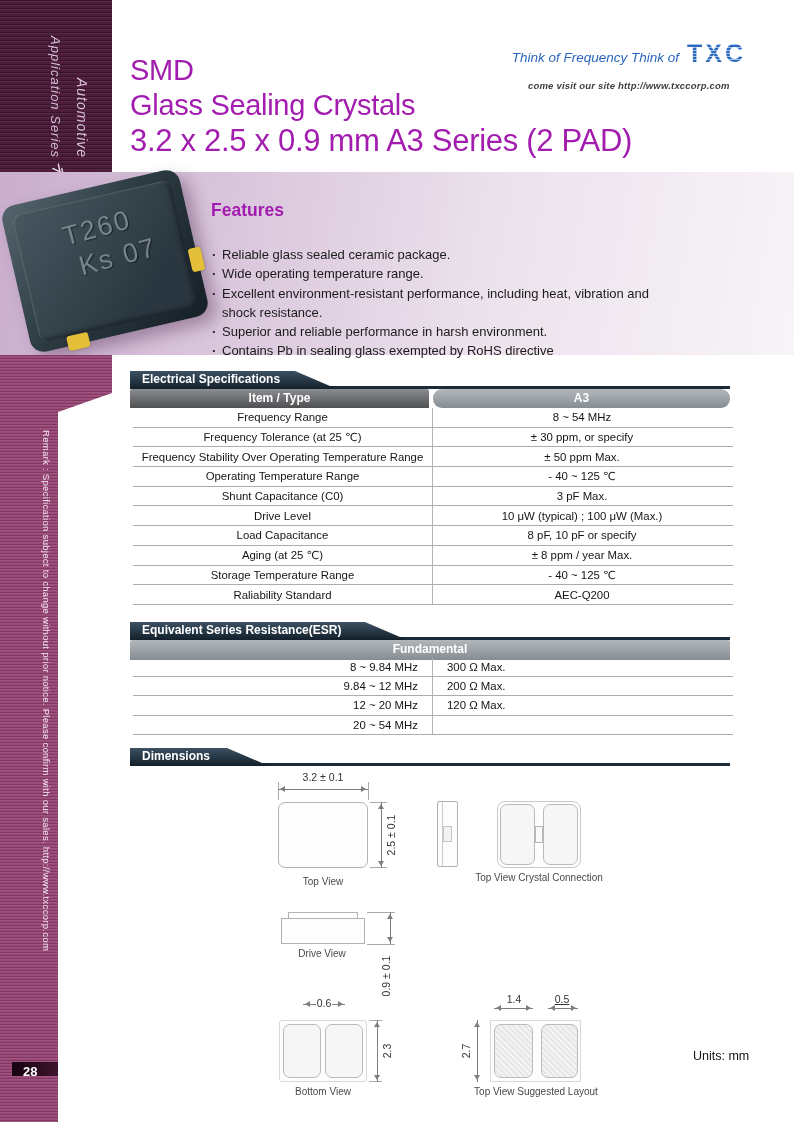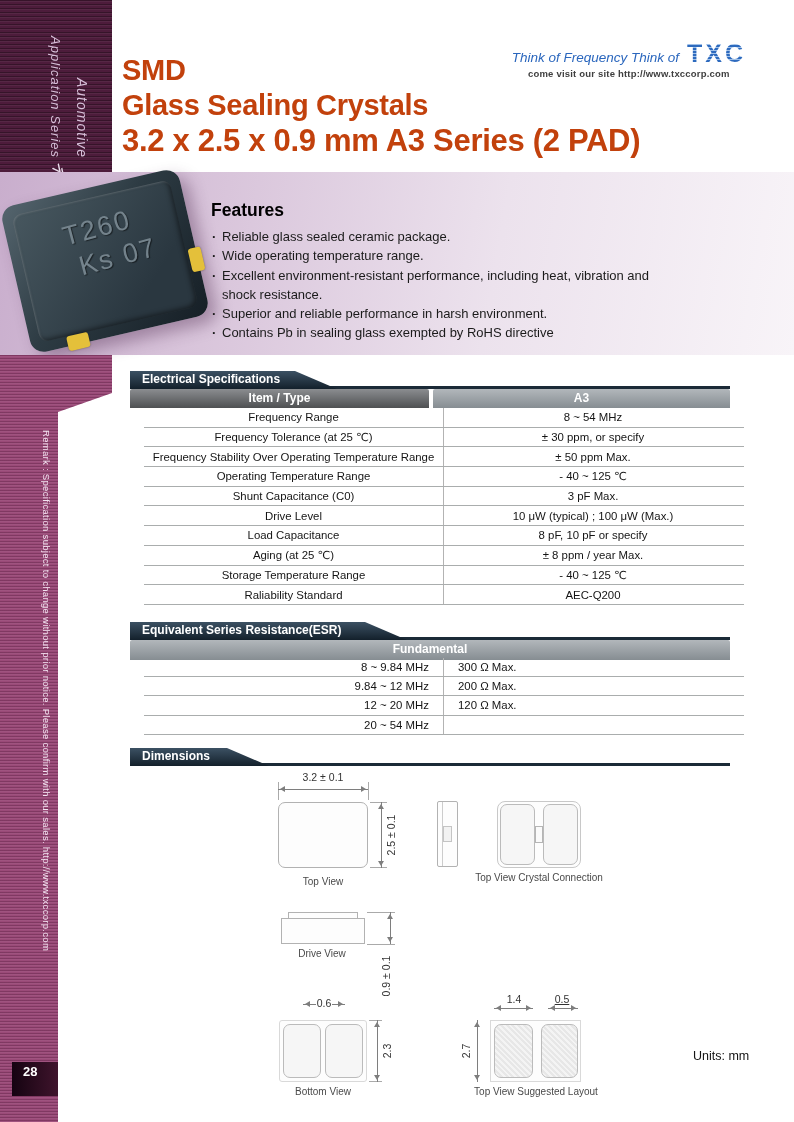--- a/index.html
+++ b/index.html
@@ -11,82 +11,82 @@
   .top-block{position:absolute;left:0;top:0;width:112px;height:172px;
     background-color:#4d1c3b;
     background-image:repeating-linear-gradient(180deg,rgba(0,0,0,.30) 0 1px,rgba(255,255,255,.05) 1px 2px,rgba(0,0,0,0) 2px 4px);}
   .vcol{position:absolute;writing-mode:vertical-rl;font-style:italic;color:#d6bfd8;letter-spacing:1px;}
   .vcol1{left:74px;top:78px;font-size:14px;}
   .vcol2{left:48px;top:36px;font-size:13px;}
   .series-arrow{position:absolute;left:52px;top:162px;font-size:15px;color:#e9dcea;
     transform:rotate(52deg);text-shadow:1px 1px 1px rgba(60,20,50,.6);}
 
   
-  .title-line{position:absolute;left:122px;color:#c2410c;font-weight:bold;letter-spacing:-.3px;}
+  .title-line{position:absolute;left:130px;color:#a21caf;font-weight:normal;letter-spacing:-.3px;}
   .t1{top:54px;font-size:29px;}
   .t2{top:89px;font-size:29px;}
   .t3{top:123px;font-size:31px;}
 
   .brand{position:absolute;right:48px;top:42px;text-align:center;}
   .brand-row{display:flex;align-items:baseline;justify-content:flex-end;gap:8px;}
   .slogan{font-style:italic;font-size:13.5px;color:#2a66bd;font-weight:500;}
   .txc{font-size:25px;font-weight:800;letter-spacing:3px;color:#2d6abe;line-height:22px;}
   @supports ((-webkit-background-clip:text)) {
     .txc{background:repeating-linear-gradient(180deg,#2d6abe 0 2px,#9fc0e8 2px 3px);
          -webkit-background-clip:text;-webkit-text-fill-color:transparent;}
   }
-  .site{margin-top:3px;font-size:9.5px;font-weight:bold;color:#3f3f3f;letter-spacing:.2px;}
+  .site{margin-top:15px;font-size:9.5px;font-style:italic;font-weight:bold;color:#3f3f3f;letter-spacing:.2px;}
 
   
   .photo-band{position:absolute;left:0;top:172px;width:794px;height:183px;
     background:linear-gradient(100deg,#c9aecd 0%,#d9c5db 28%,#ece2ed 62%,#f8f4f8 100%);}
   .chip{position:absolute;left:14px;top:14px;width:182px;height:150px;transform:rotate(-13deg);
     border-radius:14px;background:linear-gradient(135deg,#55656e 0%,#2d3b43 45%,#161f26 100%);
     box-shadow:7px 9px 16px rgba(70,35,70,.38);}
   .chip-face{position:absolute;inset:10px;border-radius:9px;
     background:linear-gradient(135deg,#47575f,#2a3740 75%);
     box-shadow:inset 1px 1px 2px rgba(255,255,255,.18),inset -2px -2px 5px rgba(0,0,0,.45);}
   .chip-mark{position:absolute;left:0;top:26px;width:100%;text-align:center;color:#7b8a93;opacity:.9;
     font-size:27px;letter-spacing:2px;transform:rotate(-2deg);
     text-shadow:1px 1px 1px rgba(0,0,0,.55);}
   .chip-mark .m2{display:block;margin-left:26px;margin-top:2px;}
   .pad-y{position:absolute;background:#e4c03a;border-radius:3px;box-shadow:0 0 2px rgba(0,0,0,.4);}
   .pad-y1{left:36px;bottom:-5px;width:22px;height:15px;}
   .pad-y2{right:-5px;top:82px;width:13px;height:24px;}
 
   
   .features{position:absolute;left:211px;top:200px;width:456px;}
-  .features-h{font-size:17.5px;font-weight:600;color:#000000;margin-bottom:6px;}
+  .features-h{font-size:17.5px;font-weight:600;color:#a21caf;margin-bottom:24px;}
   .feat{position:relative;padding-left:11px;font-size:13px;line-height:19.3px;color:#1b1b1b;}
   .feat::before{content:"\00B7";position:absolute;left:1px;top:0;font-weight:bold;color:#1b1b1b;}
 
   
   .side-strip{position:absolute;left:0;top:355px;width:112px;height:767px;
     background-color:#9a4a78;
     background-image:repeating-linear-gradient(180deg,rgba(60,10,40,.28) 0 1px,rgba(255,255,255,.05) 1px 2px,rgba(0,0,0,0) 2px 3px);
     clip-path:polygon(0 0,112px 0,112px 38px,58px 57px,58px 767px,0 767px);}
   .remark{position:absolute;left:41px;top:430px;height:625px;writing-mode:vertical-rl;
     font-size:9.5px;letter-spacing:.3px;color:#f4e4f2;}
-  .page-num{position:absolute;left:12px;top:1062px;width:46px;height:34px;line-height:20px;
+  .page-num{position:absolute;left:12px;top:1062px;width:46px;height:14px;line-height:20px;
     background:linear-gradient(90deg,#150311,#3f142c);color:#fff;font-weight:bold;font-size:13px;padding-left:11px;}
 
   
   .sec{position:absolute;left:130px;width:600px;height:18px;}
   .sec .line{position:absolute;left:0;right:0;bottom:0;height:3px;background:#1b2a37;}
   .sec .flag{position:absolute;left:0;top:0;height:18px;line-height:17px;color:#fff;font-weight:bold;font-size:12px;
     padding-left:12px;background:linear-gradient(#3c5163,#13202b);}
   .sec .flag-tail{position:absolute;top:0;width:42px;height:18px;background:linear-gradient(#3c5163,#13202b);
     clip-path:polygon(0 0,100% 100%,0 100%);}
 
   
   .thead{position:absolute;left:130px;width:600px;height:19px;display:grid;grid-template-columns:299px 4px 297px;}
   .th{color:#fff;font-weight:bold;font-size:12px;text-align:center;line-height:19px;border-radius:2px 2px 0 0;}
   .th-dark{background:linear-gradient(#8b8d90,#4e5052);}
-  .th-lite{background:linear-gradient(#b2b7bb,#868d92);}
-  .tbody{position:absolute;left:144px;width:600px;text-align:center;}
+  .th-lite{background:linear-gradient(#b2b7bb,#868d92);border-radius:9px;}
+  .tbody{position:absolute;left:133px;width:600px;text-align:center;}
   .trow{display:grid;grid-template-columns:299px 1px 298px;border-bottom:1px solid #aaadad;}
   .elec .trow{height:19.7px;}
   .esr-body .trow{height:19.2px;}
   .td{display:flex;align-items:center;justify-content:center;font-size:11.4px;color:#141414;white-space:pre;}
   .vline{background:#b3b3b3;}
   .esr-body .td-l{justify-content:flex-end;padding-right:14px;}
   .esr-body .td-r{justify-content:flex-start;padding-left:14px;}
   .fund-bar{position:absolute;left:130px;top:640px;width:600px;height:20px;line-height:18px;text-align:center;
     color:#fff;font-weight:bold;font-size:12px;background:linear-gradient(#b2b7bb,#868d92);border-radius:2px 2px 0 0;}
 

